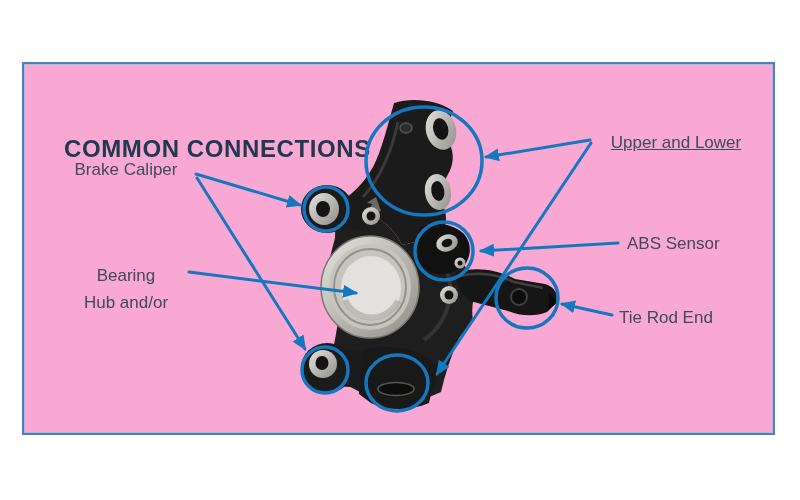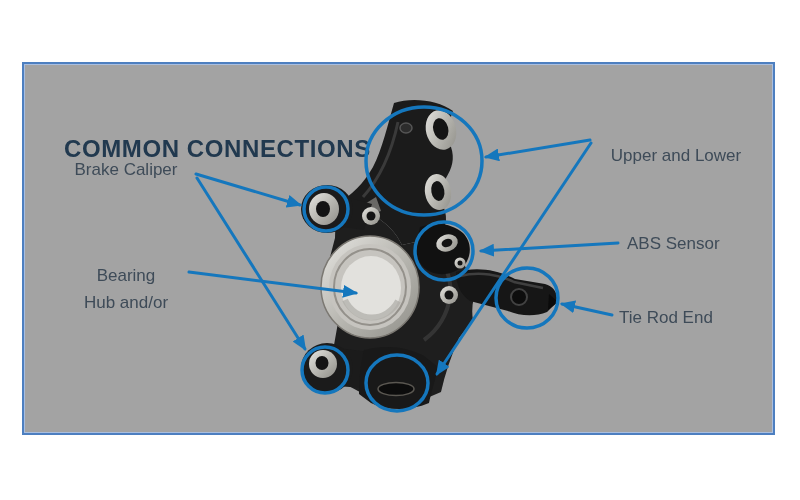--- a/index.html
+++ b/index.html
@@ -3,36 +3,36 @@
 <meta charset="utf-8">
 <style>
   html,body{margin:0;padding:0;}
   body{
     width:800px;height:500px;position:relative;overflow:hidden;
     background:#ffffff;
     font-family:"Liberation Sans","DejaVu Sans",sans-serif;
   }
   .frame{
     position:absolute;left:22px;top:62px;width:753px;height:373px;
-    border:2px solid #4d7fc0;background:#a3a3a3;box-sizing:border-box;
+    border:2px solid #4d7fc0;background:#f9a8d4;box-sizing:border-box;
     box-shadow:0 0 0 1px #a9bedf inset;
   }
   .title{
     position:absolute;left:40px;top:71px;margin:0;
     font-size:24px;font-weight:bold;letter-spacing:0.6px;
     color:#21394f;
   }
   .diagram-svg{position:absolute;left:0;top:0;}
   .label{
     position:absolute;color:#3e4b58;font-size:17px;line-height:24px;
     text-align:center;white-space:nowrap;
   }
   .label-brake{left:58px;top:158px;width:136px;}
   .label-hub{left:58px;top:262px;width:136px;line-height:27px;}
-  .label-pivot{left:590px;top:144px;width:172px;line-height:24px;}
+  .label-pivot{left:590px;top:131px;width:172px;line-height:24px;text-decoration:underline;}
   .label-abs{left:627px;top:232px;text-align:left;}
   .label-tie{left:619px;top:306px;text-align:right;}
 </style>
 </head>
 <body>
 
 <div class="frame">
   <h1 class="title">COMMON CONNECTIONS</h1>
 </div>
 

